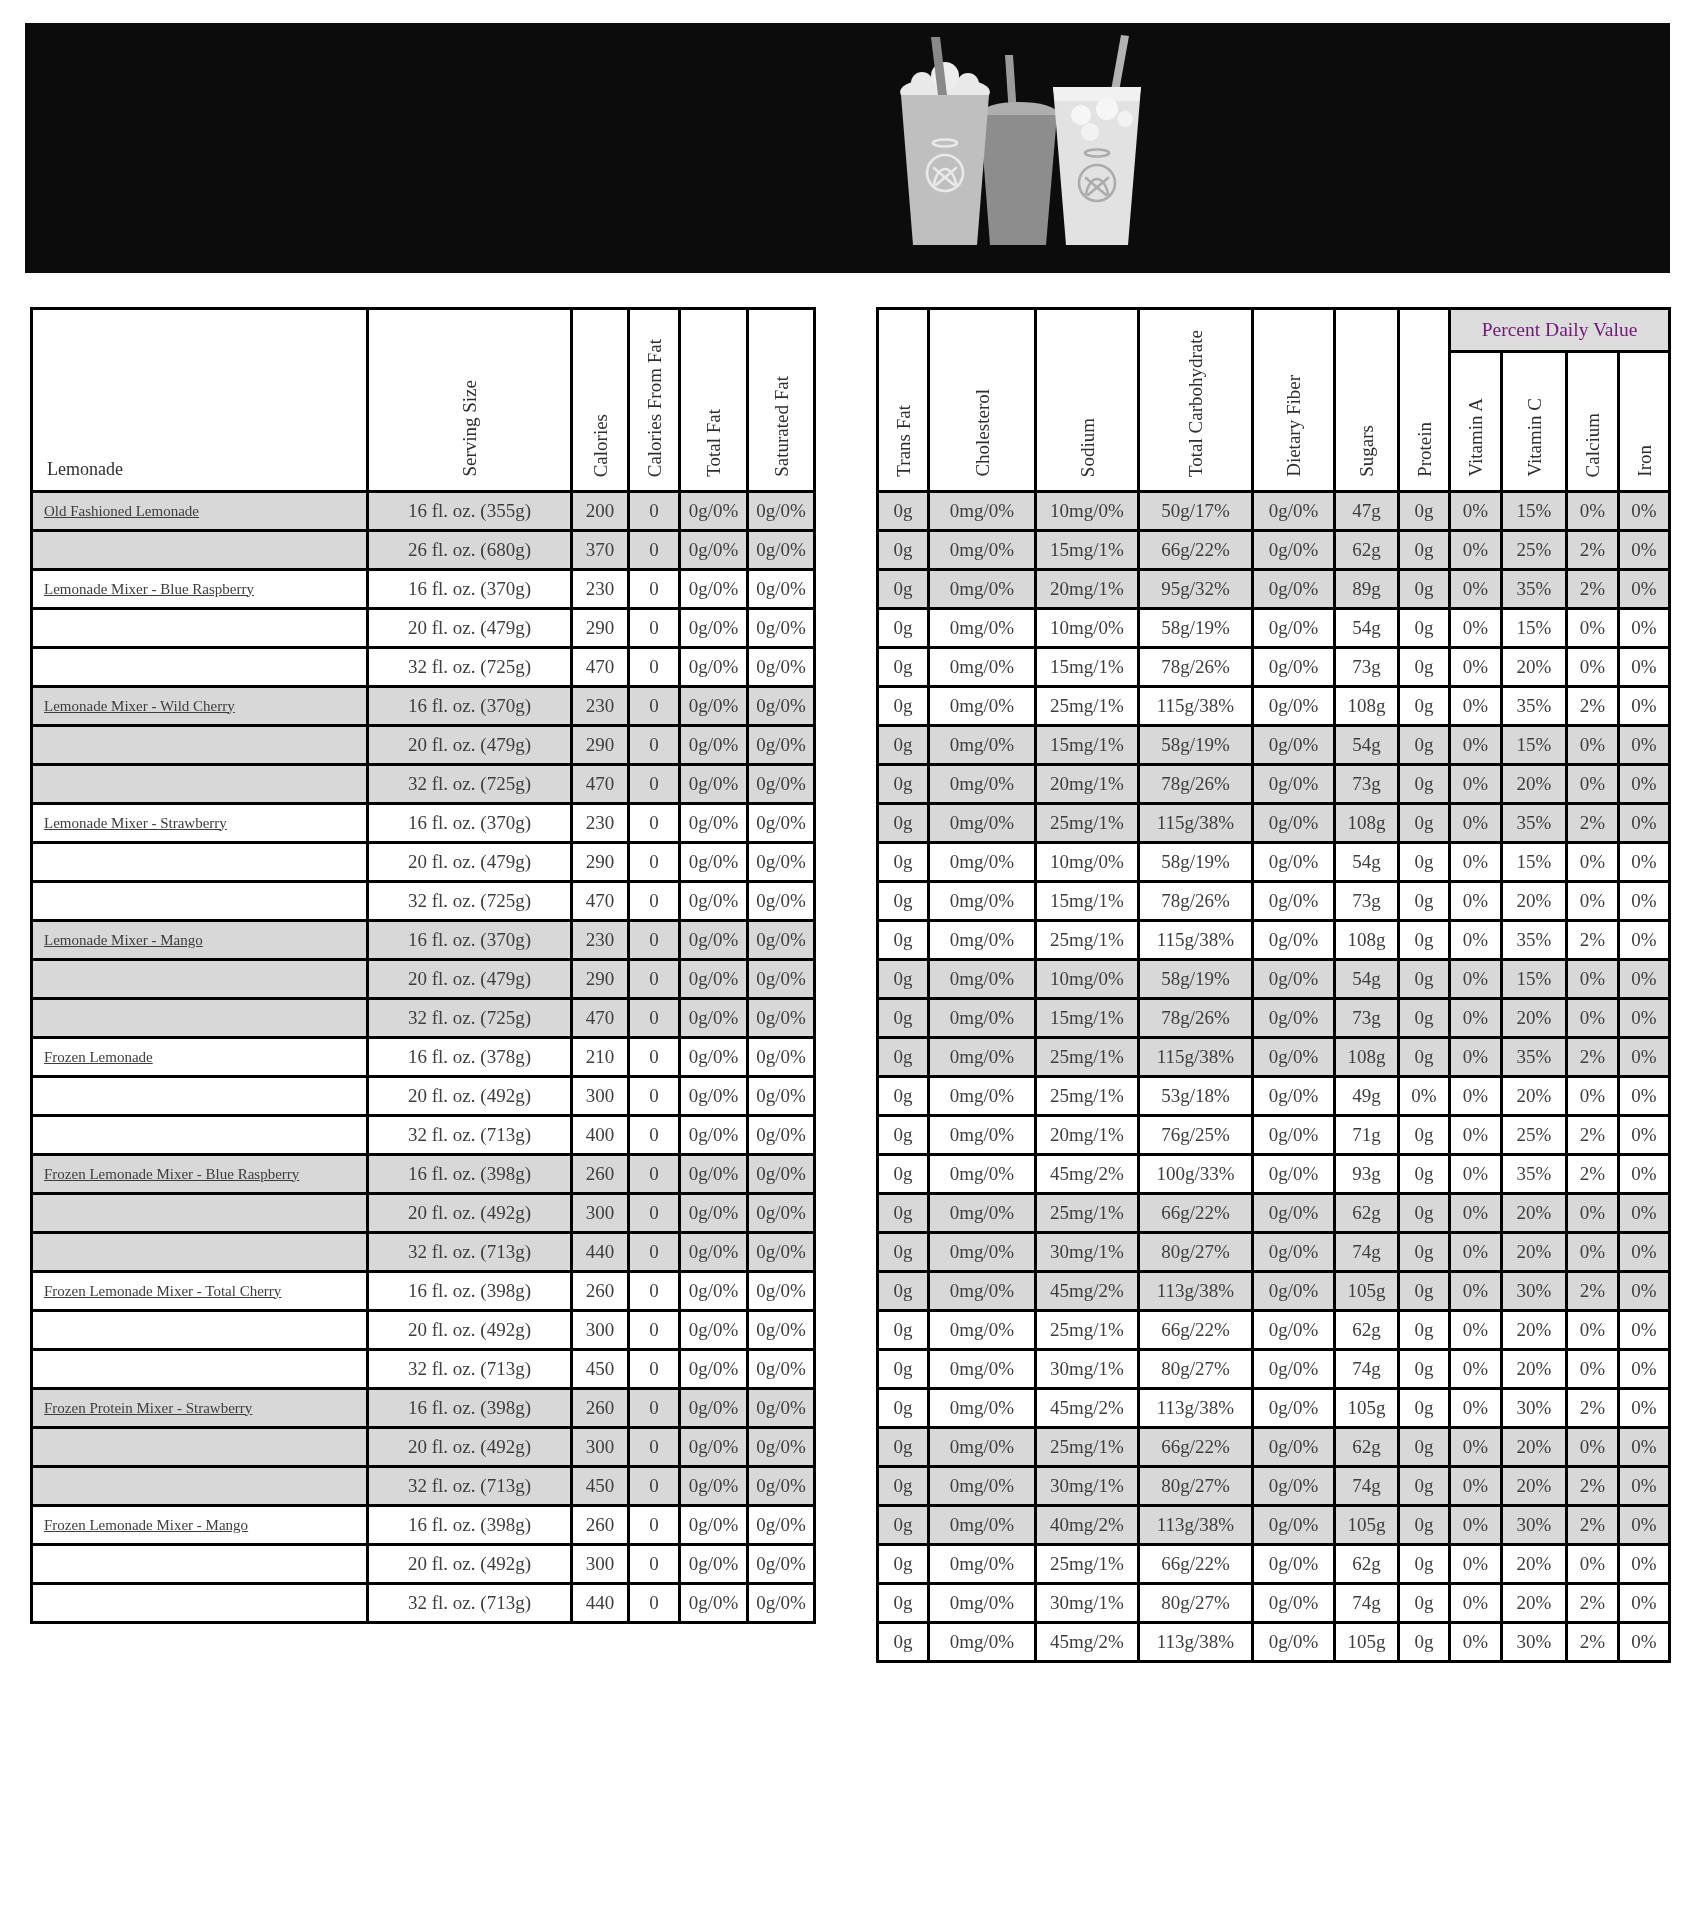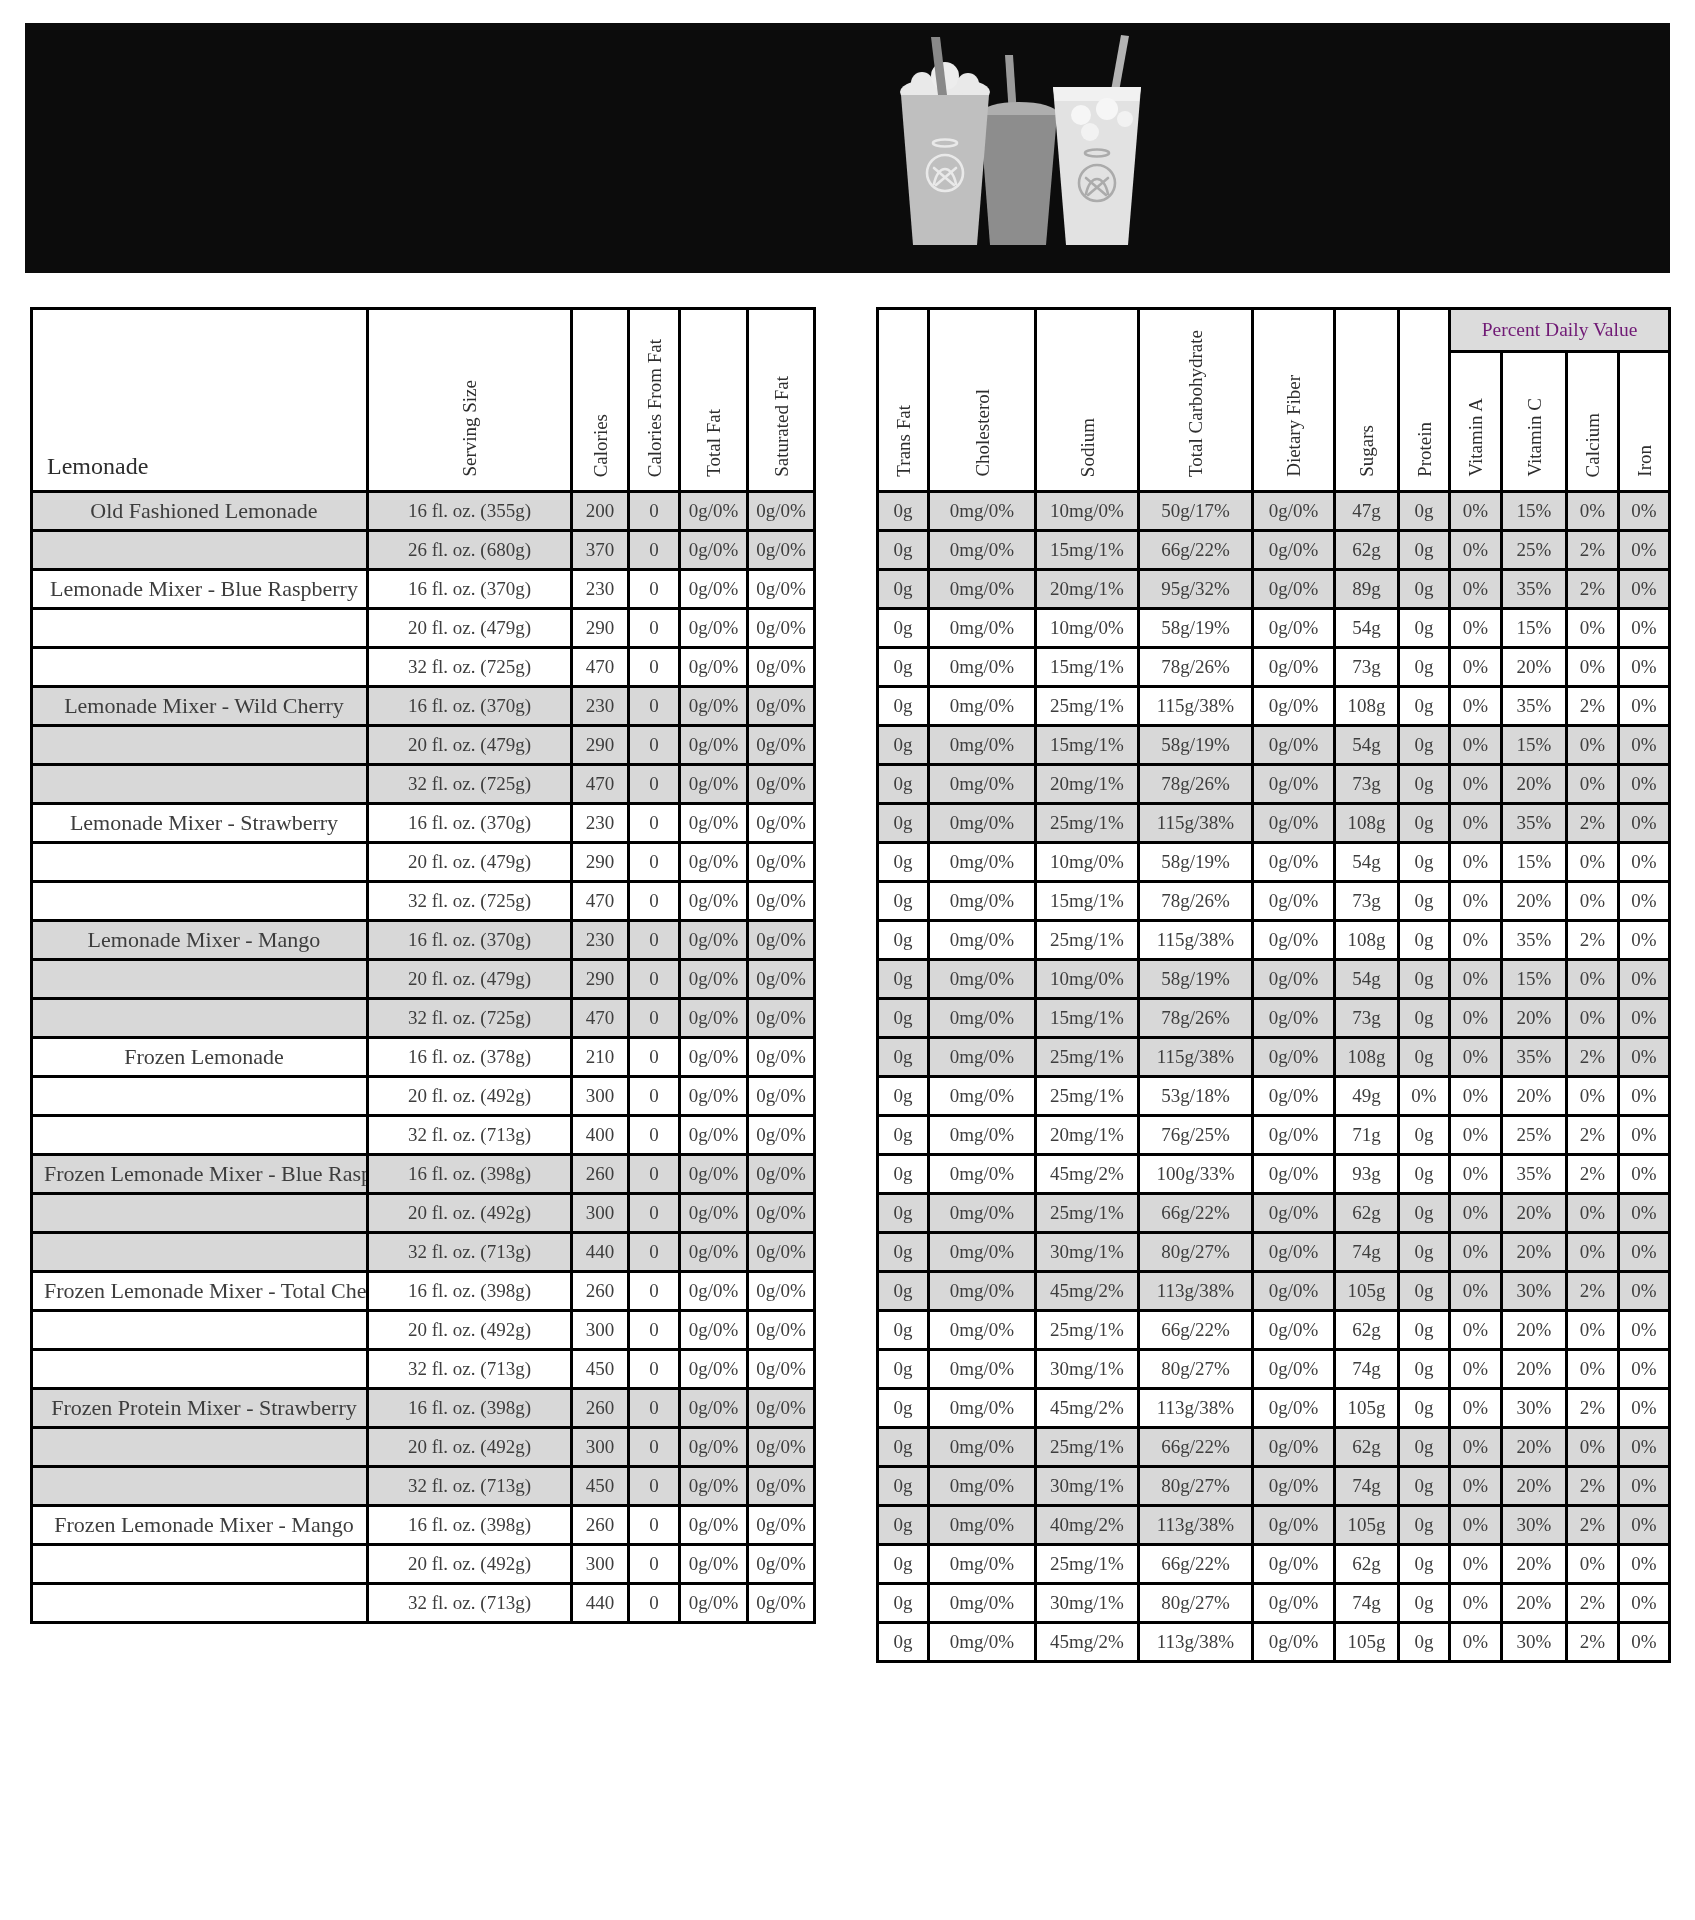--- a/index.html
+++ b/index.html
@@ -18,26 +18,26 @@
   .t-right{left:876px;top:307px;width:792px;}
   th,td{border:3px solid #000;box-sizing:border-box;}
   thead th{background:#fff;font-weight:normal;}
   .t-left thead tr{height:183px;}
   .t-right tr.h1{height:43px;}
   .t-right tr.h2{height:140px;}
   .vert{vertical-align:bottom;text-align:center;padding:0 0 9px;}
   .vert span{display:inline-block;writing-mode:vertical-rl;transform:rotate(180deg);
              font-size:19px;color:#2e2e2e;white-space:nowrap;line-height:1;}
   .corner{vertical-align:bottom;text-align:left;padding:0 0 10px 14px;
-          font-size:24px;color:#2e2e2e;}
+          font-size:18px;color:#2e2e2e;}
   .pdv{background:#dcdcdc;text-align:center;font-size:19.5px;color:#701a75;}
   tbody tr{height:39px;}
   tbody td{font-size:19px;color:#3d3d3d;text-align:center;white-space:nowrap;
            overflow:hidden;padding:0 2px;}
-  tbody td.name{text-align:center;padding-left:11px;font-size:22px;}
+  tbody td.name{text-align:left;padding-left:11px;font-size:15px;text-decoration:underline;}
   tr.shade td{background:#d8d8d8;}
 </style>
 </head>
 <body>
 
 <div class="page">
 
   <header class="banner">
     <svg class="cups" width="300" height="225" viewBox="0 0 300 225" aria-hidden="true">
 

